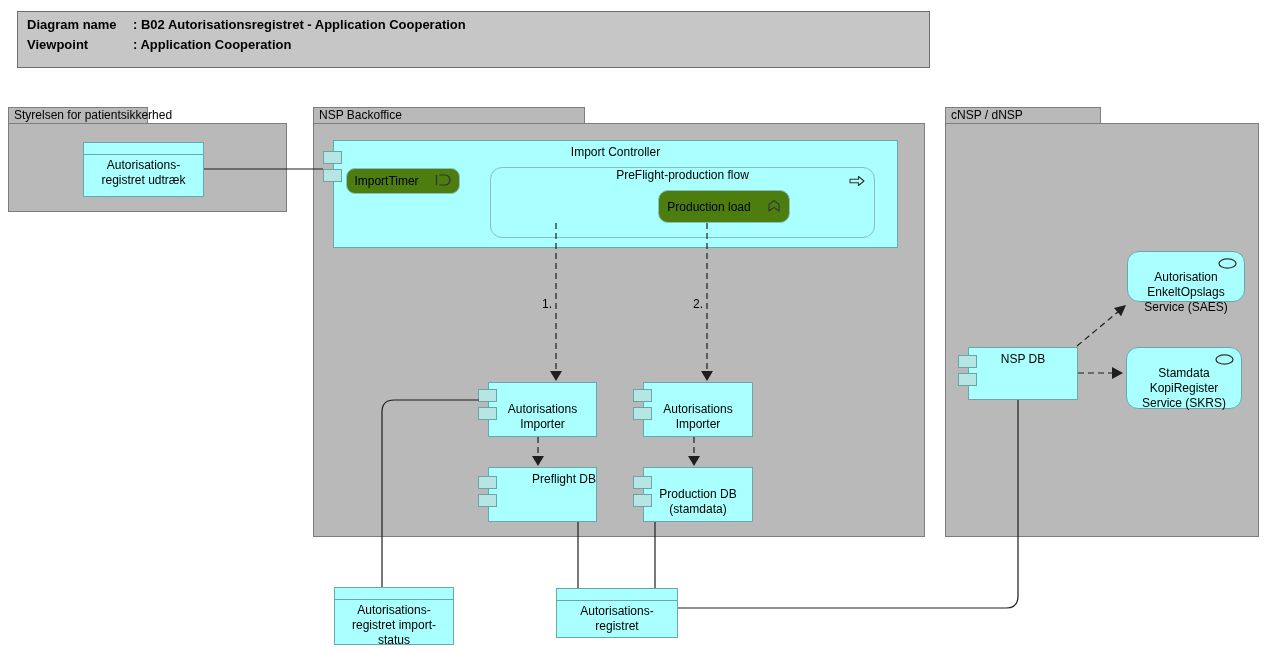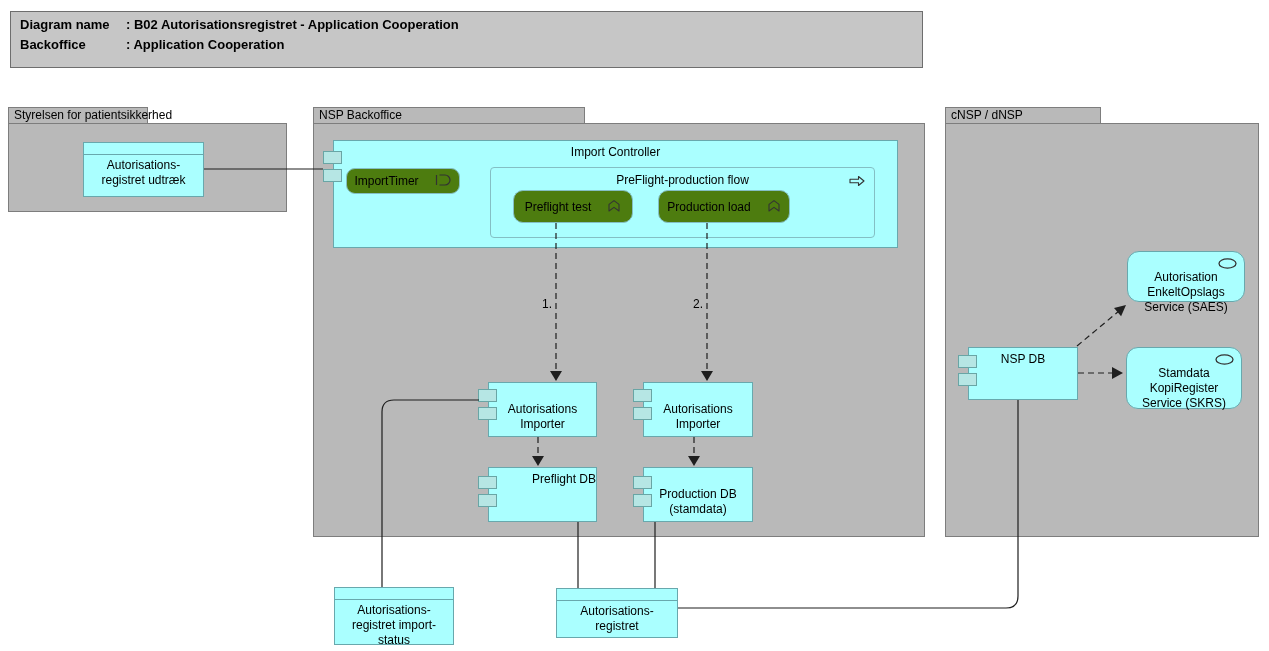--- a/index.html
+++ b/index.html
@@ -1,36 +1,36 @@
 <!DOCTYPE html>
 <html><head>
 <meta charset="utf-8">
 <style>
   html,body{margin:0;padding:0;background:#ffffff;}
   #canvas{position:relative;width:1269px;height:651px;background:#ffffff;overflow:hidden;
           font-family:"Liberation Sans", sans-serif;color:#000;}
   .abs{position:absolute;box-sizing:border-box;}
 
   
-  .title-box{background:#c6c6c6;border:1px solid #6e6e6e;padding:3px 0 0 9px;}
+  .title-box{background:#c6c6c6;border:1px solid #6e6e6e;padding:3px 0 0 9px;margin-left:7px;}
   .title-line{font-size:13px;font-weight:bold;line-height:20px;white-space:pre;}
   .title-label{display:inline-block;width:106px;}
 
   
   .group-tab{background:#b9b9b9;border:1px solid #7d7d7d;border-bottom:none;
              font-size:12px;line-height:15px;padding-left:5px;white-space:nowrap;overflow:visible;z-index:1;}
   .group-body{background:#b9b9b9;border:1px solid #7d7d7d;z-index:1;}
 
   
   .cyan{background:#aaffff;border:1px solid #68a8ad;z-index:3;}
   .component{font-size:12px;text-align:center;padding-top:4px;line-height:15px;}
   .rounded{border-radius:10px;border:1px solid #84bfc4;background:#4d7c0f;z-index:4;
            display:flex;align-items:center;justify-content:center;gap:16px;font-size:12px;}
-  .flow-box{border-radius:4px;border:1px solid #84bfc4;background:#aaffff;z-index:4;
-            font-size:12px;text-align:center;padding-top:5px;}
+  .flow-box{border-radius:12px;border:1px solid #84bfc4;background:#aaffff;z-index:4;
+            font-size:12px;text-align:center;}
   .service{border-radius:12px;border:1px solid #68a8ad;background:#aaffff;z-index:3;
            font-size:12px;text-align:center;line-height:15px;padding-top:18px;}
   .artifact{background:#aaffff;border:1px solid #68a8ad;z-index:3;font-size:12px;
             text-align:center;line-height:15px;}
   .artifact .strip{height:11px;border-bottom:1px solid #68a8ad;}
   .artifact .lbl{padding-top:3px;}
   .multiline{white-space:pre-line;}
 
   .port{position:absolute;width:19px;height:13px;background:#b6e6e4;border:1px solid #69a5a5;z-index:5;box-sizing:border-box;}
 
@@ -43,21 +43,21 @@
   .wire-dash{stroke:#1f1f1f;stroke-width:1.2;fill:none;stroke-dasharray:6 4;}
   .ah{fill:#1f1f1f;stroke:none;}
 </style>
 </head>
 <body>
 
 <div id="canvas">
 
   <div class="abs title-box" style="left:10px;top:11px;width:913px;height:57px;">
     <div class="title-line"><span class="title-label">Diagram name</span><span>: B02 Autorisationsregistret - Application Cooperation</span></div>
-    <div class="title-line"><span class="title-label">Backoffice</span><span>: Application Cooperation</span></div>
+    <div class="title-line"><span class="title-label">Viewpoint</span><span>: Application Cooperation</span></div>
   </div>
 
   <div class="abs group-tab" style="left:8px;top:107px;width:140px;height:16px;"><span>Styrelsen for patientsikkerhed</span></div>
   <div class="abs group-body" style="left:8px;top:123px;width:279px;height:89px;"></div>
 
   <div class="abs group-tab" style="left:313px;top:107px;width:272px;height:16px;"><span>NSP Backoffice</span></div>
   <div class="abs group-body" style="left:313px;top:123px;width:612px;height:414px;"></div>
 
   <div class="abs group-tab" style="left:945px;top:107px;width:156px;height:16px;"><span>cNSP / dNSP</span></div>
   <div class="abs group-body" style="left:945px;top:123px;width:314px;height:414px;"></div>
@@ -86,28 +86,20 @@
 
   <div class="abs flow-box" style="left:490px;top:167px;width:385px;height:71px;">
     <span>PreFlight-production flow</span>
     <span class="icon-abs" style="right:9px;top:7px;">
       <svg width="16" height="12" viewBox="0 0 16 12">
           <path d="M1,4.2 H9.5 V1.5 L15,6 L9.5,10.5 V7.8 H1 Z" stroke="#333" stroke-width="1.1" fill="none" stroke-linejoin="round"></path>
         </svg>
     </span>
   </div>
 
-  <div class="abs rounded" style="left:513px;top:190px;width:120px;height:33px;">
-    <span>Preflight test</span>
-    <span class="icon">
-      <svg width="14" height="13" viewBox="0 0 14 13">
-          <path d="M2,12 V5.4 L7,1.6 L12,5.4 V12 L7,8.4 Z" stroke="#333" stroke-width="1.1" fill="none" stroke-linejoin="round"></path>
-        </svg>
-    </span>
-  </div>
 
   <div class="abs rounded" style="left:658px;top:190px;width:132px;height:33px;">
     <span>Production load</span>
     <span class="icon">
       <svg width="14" height="13" viewBox="0 0 14 13">
           <path d="M2,12 V5.4 L7,1.6 L12,5.4 V12 L7,8.4 Z" stroke="#333" stroke-width="1.1" fill="none" stroke-linejoin="round"></path>
         </svg>
     </span>
   </div>
 

